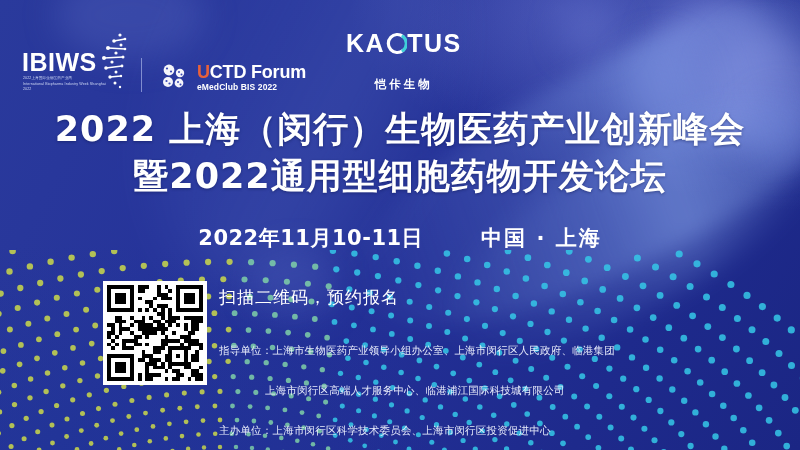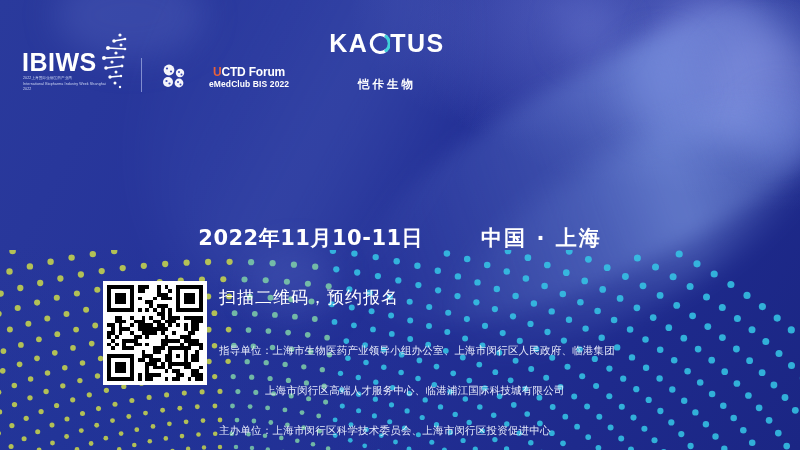--- a/index.html
+++ b/index.html
@@ -24,23 +24,23 @@
 
   .header{position:absolute;left:0;top:0;width:800px;height:92px;display:flex;align-items:flex-end;}
   .logo-ibiws{position:relative;margin-left:22px;width:105px;height:62px;}
   .ibiws-word{font-size:25px;font-weight:bold;color:#fff;letter-spacing:.5px;line-height:1;position:absolute;left:0;top:20px;font-family:"Liberation Sans",sans-serif;}
   .ibiws-sub{position:absolute;left:1px;top:46px;width:84px;font-size:3.6px;line-height:1.55;color:#cfd8f5;letter-spacing:.1px;}
   .helix{position:absolute;left:72px;top:2px;width:34px;height:58px;}
   .divider{width:1px;height:34px;background:rgba(200,212,250,.55);margin:0 18px 0 14px;}
   .logo-uctd{display:flex;align-items:center;gap:7px;}
   .uctd-mark{width:30px;height:30px;position:relative;}
   .uctd-text{line-height:1;}
-  .uctd-title{font-size:12px;font-weight:bold;color:#fff;letter-spacing:-.2px;margin-left:16px;}
+  .uctd-title{font-size:18px;font-weight:bold;color:#fff;letter-spacing:-.2px;}
   .uctd-title .u{color:#e8613a;}
-  .uctd-sub{font-size:8.5px;font-weight:bold;color:#fff;letter-spacing:.1px;margin-top:2px;margin-left:12px;}
+  .uctd-sub{font-size:8.5px;font-weight:bold;color:#fff;letter-spacing:.1px;margin-top:2px;}
   .logo-kactus{margin-left:40px;text-align:center;}
   .kactus-word{font-size:25px;font-weight:bold;color:#fff;letter-spacing:1.5px;line-height:1;display:flex;align-items:center;}
   .kactus-c{position:relative;width:22px;height:25px;display:inline-block;}
   .kactus-cn{font-size:11.5px;color:#fff;letter-spacing:3px;margin-top:21px;font-family:"DejaVu Sans",sans-serif;font-weight:bold;}
 
   .title-wrap{position:absolute;left:0;top:108px;width:800px;text-align:center;}
   .title1{font-size:35px;font-weight:bold;color:#fff;letter-spacing:1px;line-height:1.25;
           font-family:"DejaVu Sans","Liberation Sans",sans-serif;text-shadow:0 1px 3px rgba(10,20,70,.45);}
   .title2{font-size:35px;font-weight:bold;color:#fff;letter-spacing:1px;line-height:1.25;margin-top:3px;
           font-family:"DejaVu Sans","Liberation Sans",sans-serif;text-shadow:0 1px 3px rgba(10,20,70,.45);}
@@ -651,20 +651,24 @@
             <path d="M18 5.5 A9 9 0 0 1 18 19.5" stroke="#3fd0d8" stroke-width="3.2" fill="none" stroke-linecap="round"></path>
           </svg>
         </span>
         <span>TUS</span>
       </div>
       <div class="kactus-cn">恺佧生物</div>
     </div>
 
   </div>
 
+  <div class="title-wrap">
+    <div class="title1">2022 上海（闵行）生物医药产业创新峰会</div>
+    <div class="title2">暨2022通用型细胞药物开发论坛</div>
+  </div>
 
   <div class="meta">
     <div class="meta-date">2022年11月10-11日</div>
     <div class="meta-loc">中国 · 上海</div>
   </div>
 
   <div class="qr">
     <svg viewBox="0 0 25 25" shape-rendering="crispEdges">
       <rect width="25" height="25" fill="#fff"></rect>
       <g id="qrcells" fill="#000">

